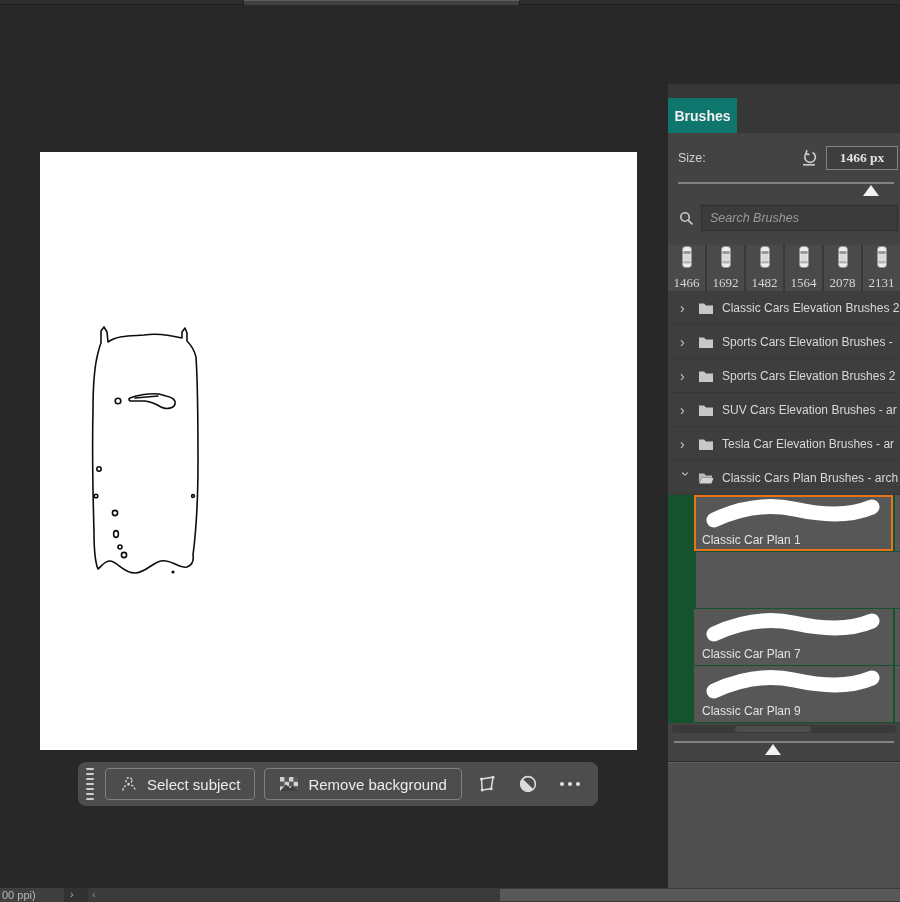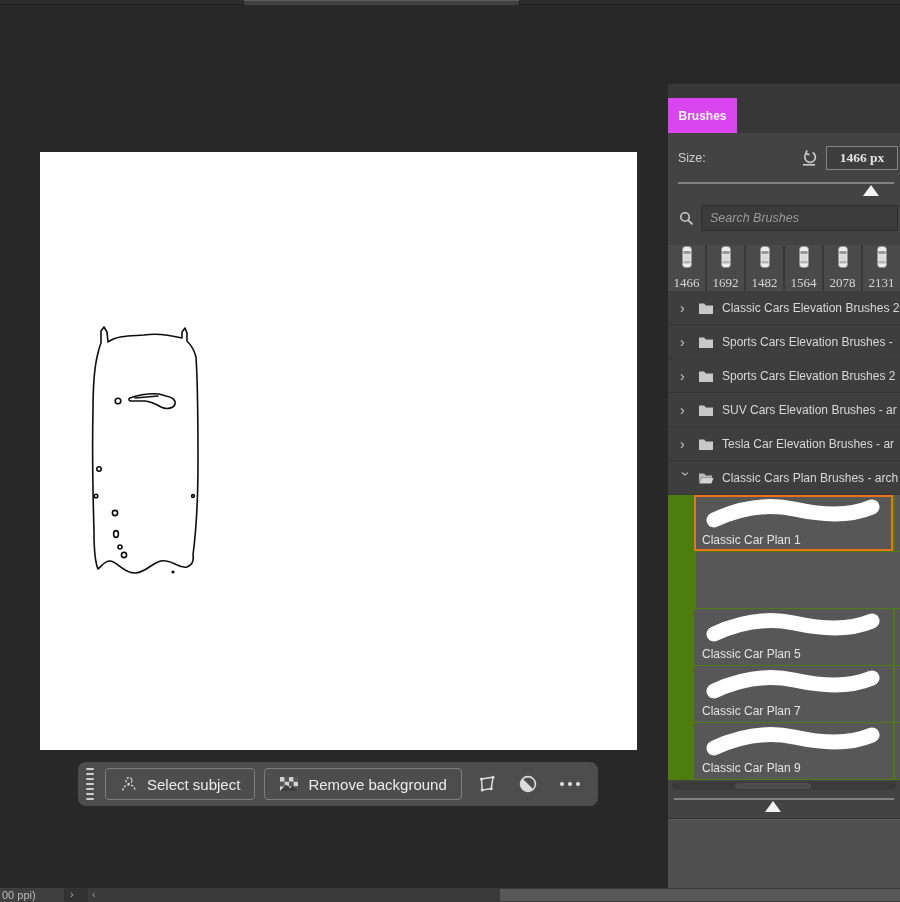--- a/index.html
+++ b/index.html
@@ -25,21 +25,21 @@
             color:#ececec; font-size:15px; white-space:nowrap; cursor:pointer; }
   .tb-icon-btn { width:34px; height:32px; display:flex; align-items:center; justify-content:center;
                  background:transparent; border:none; cursor:pointer; }
   .dots { display:flex; gap:4px; }
   .dots i { width:4px; height:4px; border-radius:50%; background:#e3e3e3; }
 
   
   .panel { position:absolute; left:668px; top:83px; width:232px; height:805px;
            background:#434343; display:flex; flex-direction:column; }
   .tabbar { height:50px; background:#373737; display:flex; align-items:flex-end; border-top:1px solid #2a2a2a;}
-  .tab { width:69px; height:35px; background:#d946ef; color:#f2f2f2; font-size:12px; font-weight:bold;
+  .tab { width:69px; height:35px; background:#0f766e; color:#f2f2f2; font-size:14px; font-weight:bold;
          display:flex; align-items:center; justify-content:center; cursor:pointer; }
 
   .controls { padding:12px 2px 8px 10px; }
   .size-row { display:flex; align-items:center; height:26px; }
   .size-label { color:#cfcfcf; font-size:12.5px; }
   .reset-btn { margin-left:auto; margin-right:8px; background:none; border:none; cursor:pointer; display:flex; }
   .size-value { width:72px; height:24px; background:#3e3e3e; border:1px solid #848484;
                 color:#e3e3e3; font-family:"Liberation Serif", serif; font-size:13.5px;
                 text-align:center; line-height:22px; cursor:text;font-weight:bold; }
   .slider-row { position:relative; height:22px; margin-top:4px; }
@@ -62,21 +62,21 @@
   .folder-list { background:#3e3e3e; }
   .folder-row { height:34px; display:flex; align-items:center; padding-left:12px;
                 border-bottom:1px solid #383838; cursor:pointer; overflow:hidden; }
   .chev { width:16px; color:#c9c9c9; font-size:14px; line-height:14px; flex:none; display:inline-block; }
   .folder-row.expanded .chev { transform:rotate(90deg); transform-origin:40% 50%; }
   .folder-row svg { flex:none; margin:0 8px 0 2px; }
   .f-open { display:none; } .f-closed { display:block; }
   .folder-row.expanded .f-open { display:block; }
   .flabel { color:#d8d8d8; font-size:12px; white-space:nowrap; overflow:hidden; }
 
-  .brush-list { background:#4d7c0f; }
+  .brush-list { background:#14532d; }
   .brush-row { display:flex; height:56px; margin-bottom:1px; padding-left:26px; }
   .brush-item { width:199px; background:#575757; position:relative; padding:3px 0 0 8px; cursor:pointer; }
   .brush-item.selected { border:2px solid #E8731A; padding:1px 0 0 6px; }
   .brush-item svg { display:block; }
   .blabel { color:#e3e3e3; font-size:12px; margin-top:1px; }
   .sliver { flex:1; margin-left:2px; background:#575757; }
   .style-solid .center-line, .style-solid .streak { display:none; }
   .style-split .streak { display:none; }
   .style-streaky .center-line { display:none; }
   .style-streaky .main-stroke { stroke-width:12; opacity:.96; }
@@ -360,35 +360,20 @@
     <div class="brush-item style-solid">
       <svg class="stroke-preview" width="182" height="34" viewBox="0 0 182 34">
         <path class="main-stroke" d="M12,22 C40,9 68,6 92,11 C120,17 146,19 170,9" fill="none" stroke="#ffffff" stroke-width="15" stroke-linecap="round"></path>
         <path class="center-line" d="M12,23 C40,10 68,7 92,12 C120,18 146,20 170,10" fill="none" stroke="#a8a8a8" stroke-width="1.8"></path>
         <g class="streak" fill="none" stroke="#d5d5d5" stroke-width="1.2">
           <path d="M12,18 C40,5 68,2 92,7 C120,13 146,15 170,5"></path>
           <path d="M12,22 C40,9 68,6 92,11 C120,17 146,19 170,9"></path>
           <path d="M12,26 C40,13 68,10 92,15 C120,21 146,23 170,13"></path>
         </g>
       </svg>
-      <div class="blabel">Classic Car Plan 5</div>
-    </div>
-    <div class="sliver"></div>
-  </div>
-      <div class="brush-row">
-    <div class="brush-item style-solid">
-      <svg class="stroke-preview" width="182" height="34" viewBox="0 0 182 34">
-        <path class="main-stroke" d="M12,22 C40,9 68,6 92,11 C120,17 146,19 170,9" fill="none" stroke="#ffffff" stroke-width="15" stroke-linecap="round"></path>
-        <path class="center-line" d="M12,23 C40,10 68,7 92,12 C120,18 146,20 170,10" fill="none" stroke="#a8a8a8" stroke-width="1.8"></path>
-        <g class="streak" fill="none" stroke="#d5d5d5" stroke-width="1.2">
-          <path d="M12,18 C40,5 68,2 92,7 C120,13 146,15 170,5"></path>
-          <path d="M12,22 C40,9 68,6 92,11 C120,17 146,19 170,9"></path>
-          <path d="M12,26 C40,13 68,10 92,15 C120,21 146,23 170,13"></path>
-        </g>
-      </svg>
       <div class="blabel">Classic Car Plan 7</div>
     </div>
     <div class="sliver"></div>
   </div>
       <div class="brush-row">
     <div class="brush-item style-solid">
       <svg class="stroke-preview" width="182" height="34" viewBox="0 0 182 34">
         <path class="main-stroke" d="M12,22 C40,9 68,6 92,11 C120,17 146,19 170,9" fill="none" stroke="#ffffff" stroke-width="15" stroke-linecap="round"></path>
         <path class="center-line" d="M12,23 C40,10 68,7 92,12 C120,18 146,20 170,10" fill="none" stroke="#a8a8a8" stroke-width="1.8"></path>
         <g class="streak" fill="none" stroke="#d5d5d5" stroke-width="1.2">

